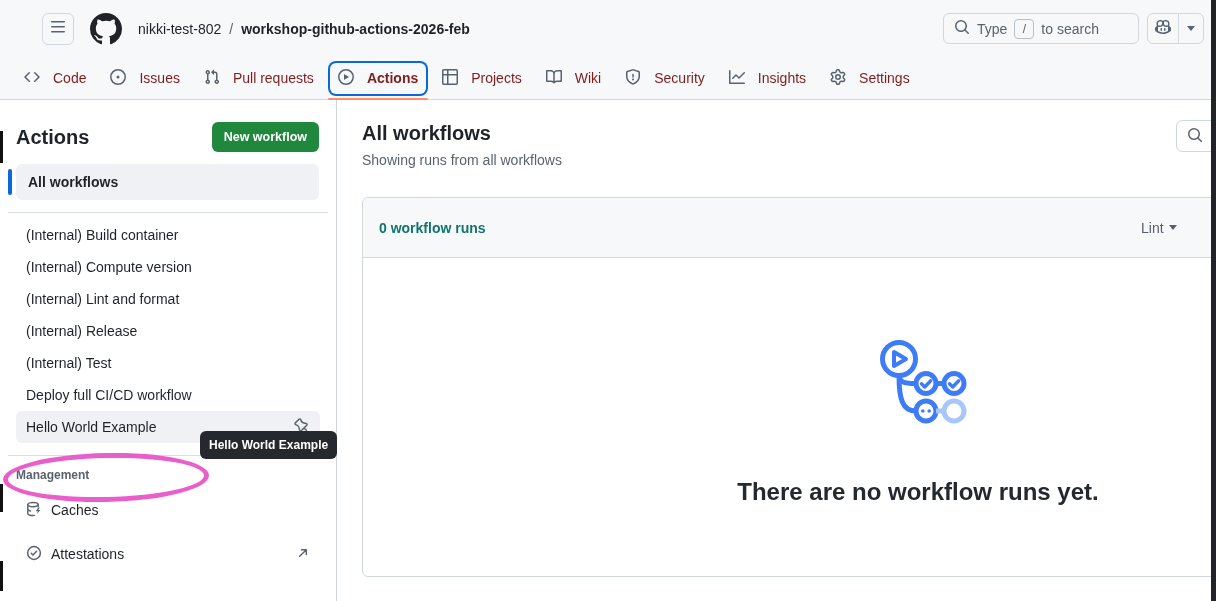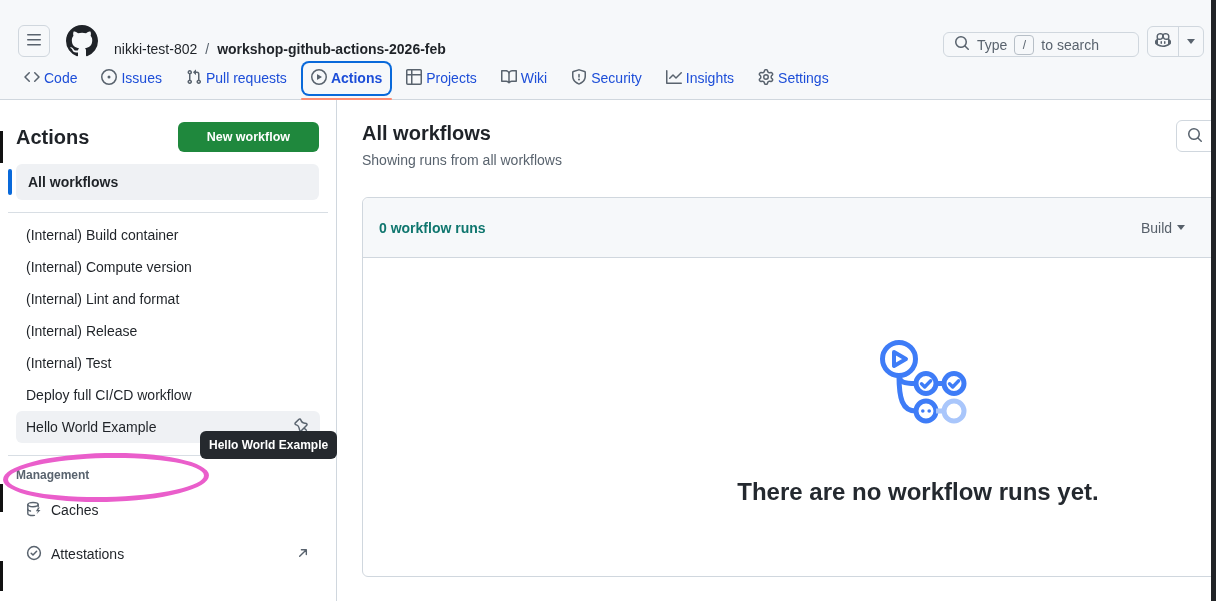--- a/index.html
+++ b/index.html
@@ -3,70 +3,70 @@
 <meta charset="utf-8">
 <style>
   * { margin:0; padding:0; box-sizing:border-box; }
   html,body { width:1216px; height:601px; }
   body {
     position:relative; overflow:hidden; background:#fff;
     font-family:"Liberation Sans", sans-serif; color:#1f2328;
   }
   
   .top { background:#f6f8fa; border-bottom:1px solid #d0d7de; height:100px; }
-  .header-row { height:57px; display:flex; align-items:flex-end; padding:0 12px 0 18px; gap:8px; }
+  .header-row { height:57px; display:flex; align-items:center; padding:0 12px 0 18px; gap:8px;margin-left:24px; }
   .hamburger-btn {
     width:32px; height:32px; border:1px solid #d0d7de; border-radius:6px; background:transparent;
     display:flex; align-items:center; justify-content:center; color:#59636e; flex:0 0 auto;
   }
   .gh-logo { width:32px; height:32px; margin-left:8px; color:#1f2328; flex:0 0 auto; }
   .breadcrumb { display:flex; align-items:center; gap:8px; font-size:14px; margin-left:8px; white-space:nowrap; }
   .breadcrumb .owner { color:#1f2328; }
   .breadcrumb .sep { color:#59636e; }
   .breadcrumb .repo { font-weight:700; color:#1f2328; }
   .header-spacer { flex:1; }
   .global-search {
-    width:196px; height:25px; border:1px solid #d0d7de; border-radius:6px;
+    width:196px; height:31px; border:1px solid #d0d7de; border-radius:6px;
     display:flex; align-items:center; gap:7px; padding:0 10px; color:#59636e; font-size:14px;
     background:#f6f8fa; flex:0 0 auto;
   }
   .global-search svg { flex:0 0 auto; }
   .keycap {
     display:inline-flex; align-items:center; justify-content:center;
     min-width:20px; height:20px; border:1px solid #b7bfc7; border-radius:4px;
     font-size:12px; color:#59636e; padding:0 4px;
   }
   .copilot-group {
     height:31px; border:1px solid #d0d7de; border-radius:6px; display:flex; align-items:stretch;
     color:#59636e; flex:0 0 auto; overflow:hidden;
   }
   .copilot-main { display:flex; align-items:center; padding:0 7px; border-right:1px solid #d0d7de; }
   .copilot-caret { display:flex; align-items:center; padding:0 8px; }
   .caret-down { width:0; height:0; border-left:4px solid transparent; border-right:4px solid transparent; border-top:5px solid currentColor; }
   
   .tabs-row { height:42px; display:flex; align-items:center; padding:0 12px; }
   .tab { position:relative; height:42px; display:flex; align-items:center; padding:0 4px; cursor:pointer; }
-  .tab-pill { display:flex; align-items:center; gap:4px; padding:6px 8px; border-radius:6px; font-size:14px; color:#1d4ed8; }
+  .tab-pill { display:flex; align-items:center; gap:13px; padding:6px 8px; border-radius:6px; font-size:14px; color:#7f1d1d; }
   .tab-pill svg { color:#59636e; }
   .tab.selected .tab-pill { box-shadow:0 0 0 2px #0969da; font-weight:700; }
   .tab.selected::after {
     content:""; position:absolute; left:2px; right:2px; bottom:-1px; height:2px;
     background:#fd8c73; border-radius:2px;
   }
   
   .content { display:flex; height:501px; }
   aside {
     width:337px; flex:0 0 337px; border-right:1px solid #d0d7de; position:relative;
     padding-top:22px; background:#fff;
   }
   .side-title-row { display:flex; align-items:center; justify-content:space-between; margin:0 17px 12px 16px; }
   .side-title { font-size:20px; font-weight:700; color:#1f2328; }
   .new-workflow-btn {
     background:#1f883d; color:#fff; font-size:12.5px; font-weight:700; border:none;
-    border-radius:6px; padding:8px 29px; font-family:inherit; cursor:pointer;
+    border-radius:6px; padding:8px 12px; font-family:inherit; cursor:pointer;
   }
   .all-workflows-item {
     position:relative; margin:0 17px 0 16px; height:36px; display:flex; align-items:center;
     padding:0 12px; background:#eff1f4; border-radius:6px; font-size:14px; font-weight:700; cursor:pointer;
   }
   .all-workflows-item::before {
     content:""; position:absolute; left:-8px; top:5px; bottom:5px; width:4px;
     background:#0969da; border-radius:2px;
   }
   .side-divider { height:1px; background:#d8dee4; margin:12px 8px 6px 8px; }
@@ -300,21 +300,21 @@
             <path d="M10.68 11.74a6 6 0 0 1-7.922-8.982 6 6 0 0 1 8.982 7.922l3.04 3.04a.749.749 0 0 1-.326 1.275.749.749 0 0 1-.734-.215ZM11.5 7a4.499 4.499 0 1 0-8.997 0A4.499 4.499 0 0 0 11.5 7Z"></path>
           </svg></span>
       <span>F</span>
     </div>
 
     <div class="runs-table">
       <div class="runs-header">
         <span class="runs-count">0 workflow runs</span>
         <div class="runs-filters">
           <span class="filter-btn">
-            <span>Build</span>
+            <span>Lint</span>
             <span class="caret-down"></span>
           </span>
         </div>
       </div>
       <div class="runs-body">
         <svg class="empty-illustration" width="100" height="96" viewBox="0 0 100 96">
           <g fill="none" stroke="#3e7cf7" stroke-width="5">
             <path d="M31 43.5C31 66 34 79 48 79"></path>
             <path d="M31 43.5C31 50 36 51.5 47.5 51.5"></path>
             <circle cx="31" cy="27" r="16.5"></circle>

